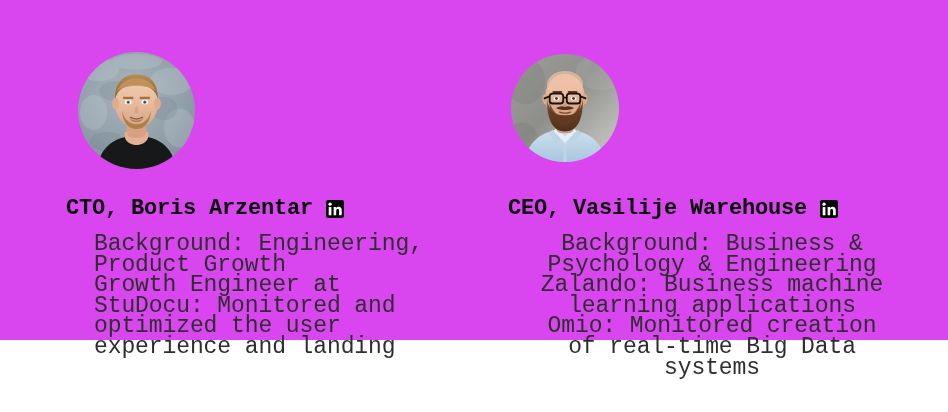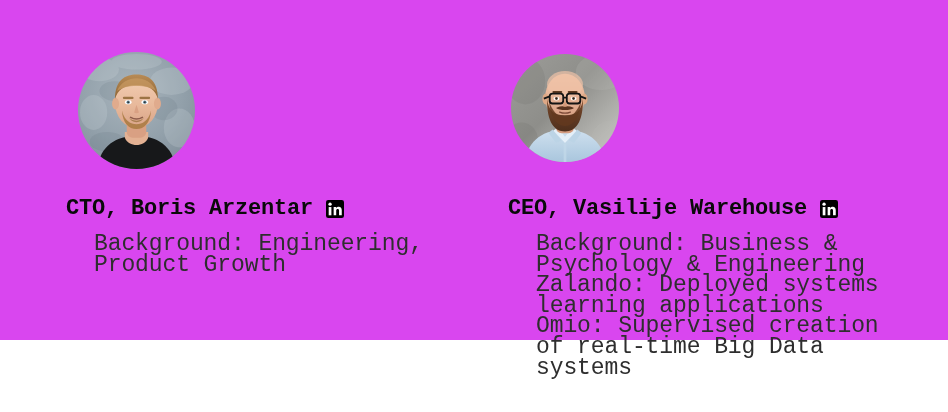--- a/index.html
+++ b/index.html
@@ -74,21 +74,21 @@
     position: absolute;
     left: 0;
     top: 234px;
     width: 350px;
     font-size: 23px;
     line-height: 20.6px;
     color: #2e2e2e;
     letter-spacing: -0.1px;
     margin-left: 28px;
   }
-  .member-right .bio { width: 352px; }
+  .member-right .bio { width: 352px; text-align: center; }
   .bio-line { display: block; white-space: normal; }
 </style>
 </head>
 <body>
 
 <div class="board">
 
   <div class="member member-left">
 
     <div class="avatar">
@@ -163,20 +163,21 @@
           <rect x="0" y="0" width="24" height="24" rx="3" fill="#000000"></rect>
           <rect x="3.6" y="9.4" width="3.6" height="11" fill="#ffffff"></rect>
           <circle cx="5.4" cy="5.6" r="2.2" fill="#ffffff"></circle>
           <path d="M10.2 9.4 h3.4 v1.6 c0.7-1.2 2-1.9 3.5-1.9 2.6 0 3.9 1.7 3.9 4.7 v6.6 h-3.6 v-6 c0-1.5-0.6-2.4-1.9-2.4 -1.2 0-1.9 0.8-1.9 2.4 v6 h-3.4 z" fill="#ffffff"></path>
         </svg>
       </a>
     </div>
 
     <div class="bio">
       <span class="bio-line">Background: Engineering, Product Growth</span>
+      <span class="bio-line">Growth Engineer at StuDocu: Monitored and optimized the user experience and landing</span>
     </div>
   </div>
 
   <div class="member member-right">
 
     <div class="avatar">
       <svg viewBox="0 0 120 120" preserveAspectRatio="xMidYMid slice" aria-hidden="true">
         <defs>
           <linearGradient id="bgR" x1="0" y1="0" x2="1" y2="1">
             <stop offset="0%" stop-color="#9d9d99"></stop>
@@ -259,18 +260,18 @@
           <rect x="0" y="0" width="24" height="24" rx="3" fill="#000000"></rect>
           <rect x="3.6" y="9.4" width="3.6" height="11" fill="#ffffff"></rect>
           <circle cx="5.4" cy="5.6" r="2.2" fill="#ffffff"></circle>
           <path d="M10.2 9.4 h3.4 v1.6 c0.7-1.2 2-1.9 3.5-1.9 2.6 0 3.9 1.7 3.9 4.7 v6.6 h-3.6 v-6 c0-1.5-0.6-2.4-1.9-2.4 -1.2 0-1.9 0.8-1.9 2.4 v6 h-3.4 z" fill="#ffffff"></path>
         </svg>
       </a>
     </div>
 
     <div class="bio">
       <span class="bio-line">Background: Business &amp; Psychology &amp; Engineering</span>
-      <span class="bio-line">Zalando: Deployed systems learning applications</span>
-      <span class="bio-line">Omio: Supervised creation of real-time Big Data systems</span>
+      <span class="bio-line">Zalando: Business machine learning applications</span>
+      <span class="bio-line">Omio: Monitored creation of real-time Big Data systems</span>
     </div>
   </div>
 
 </div>
 
 </body></html>

